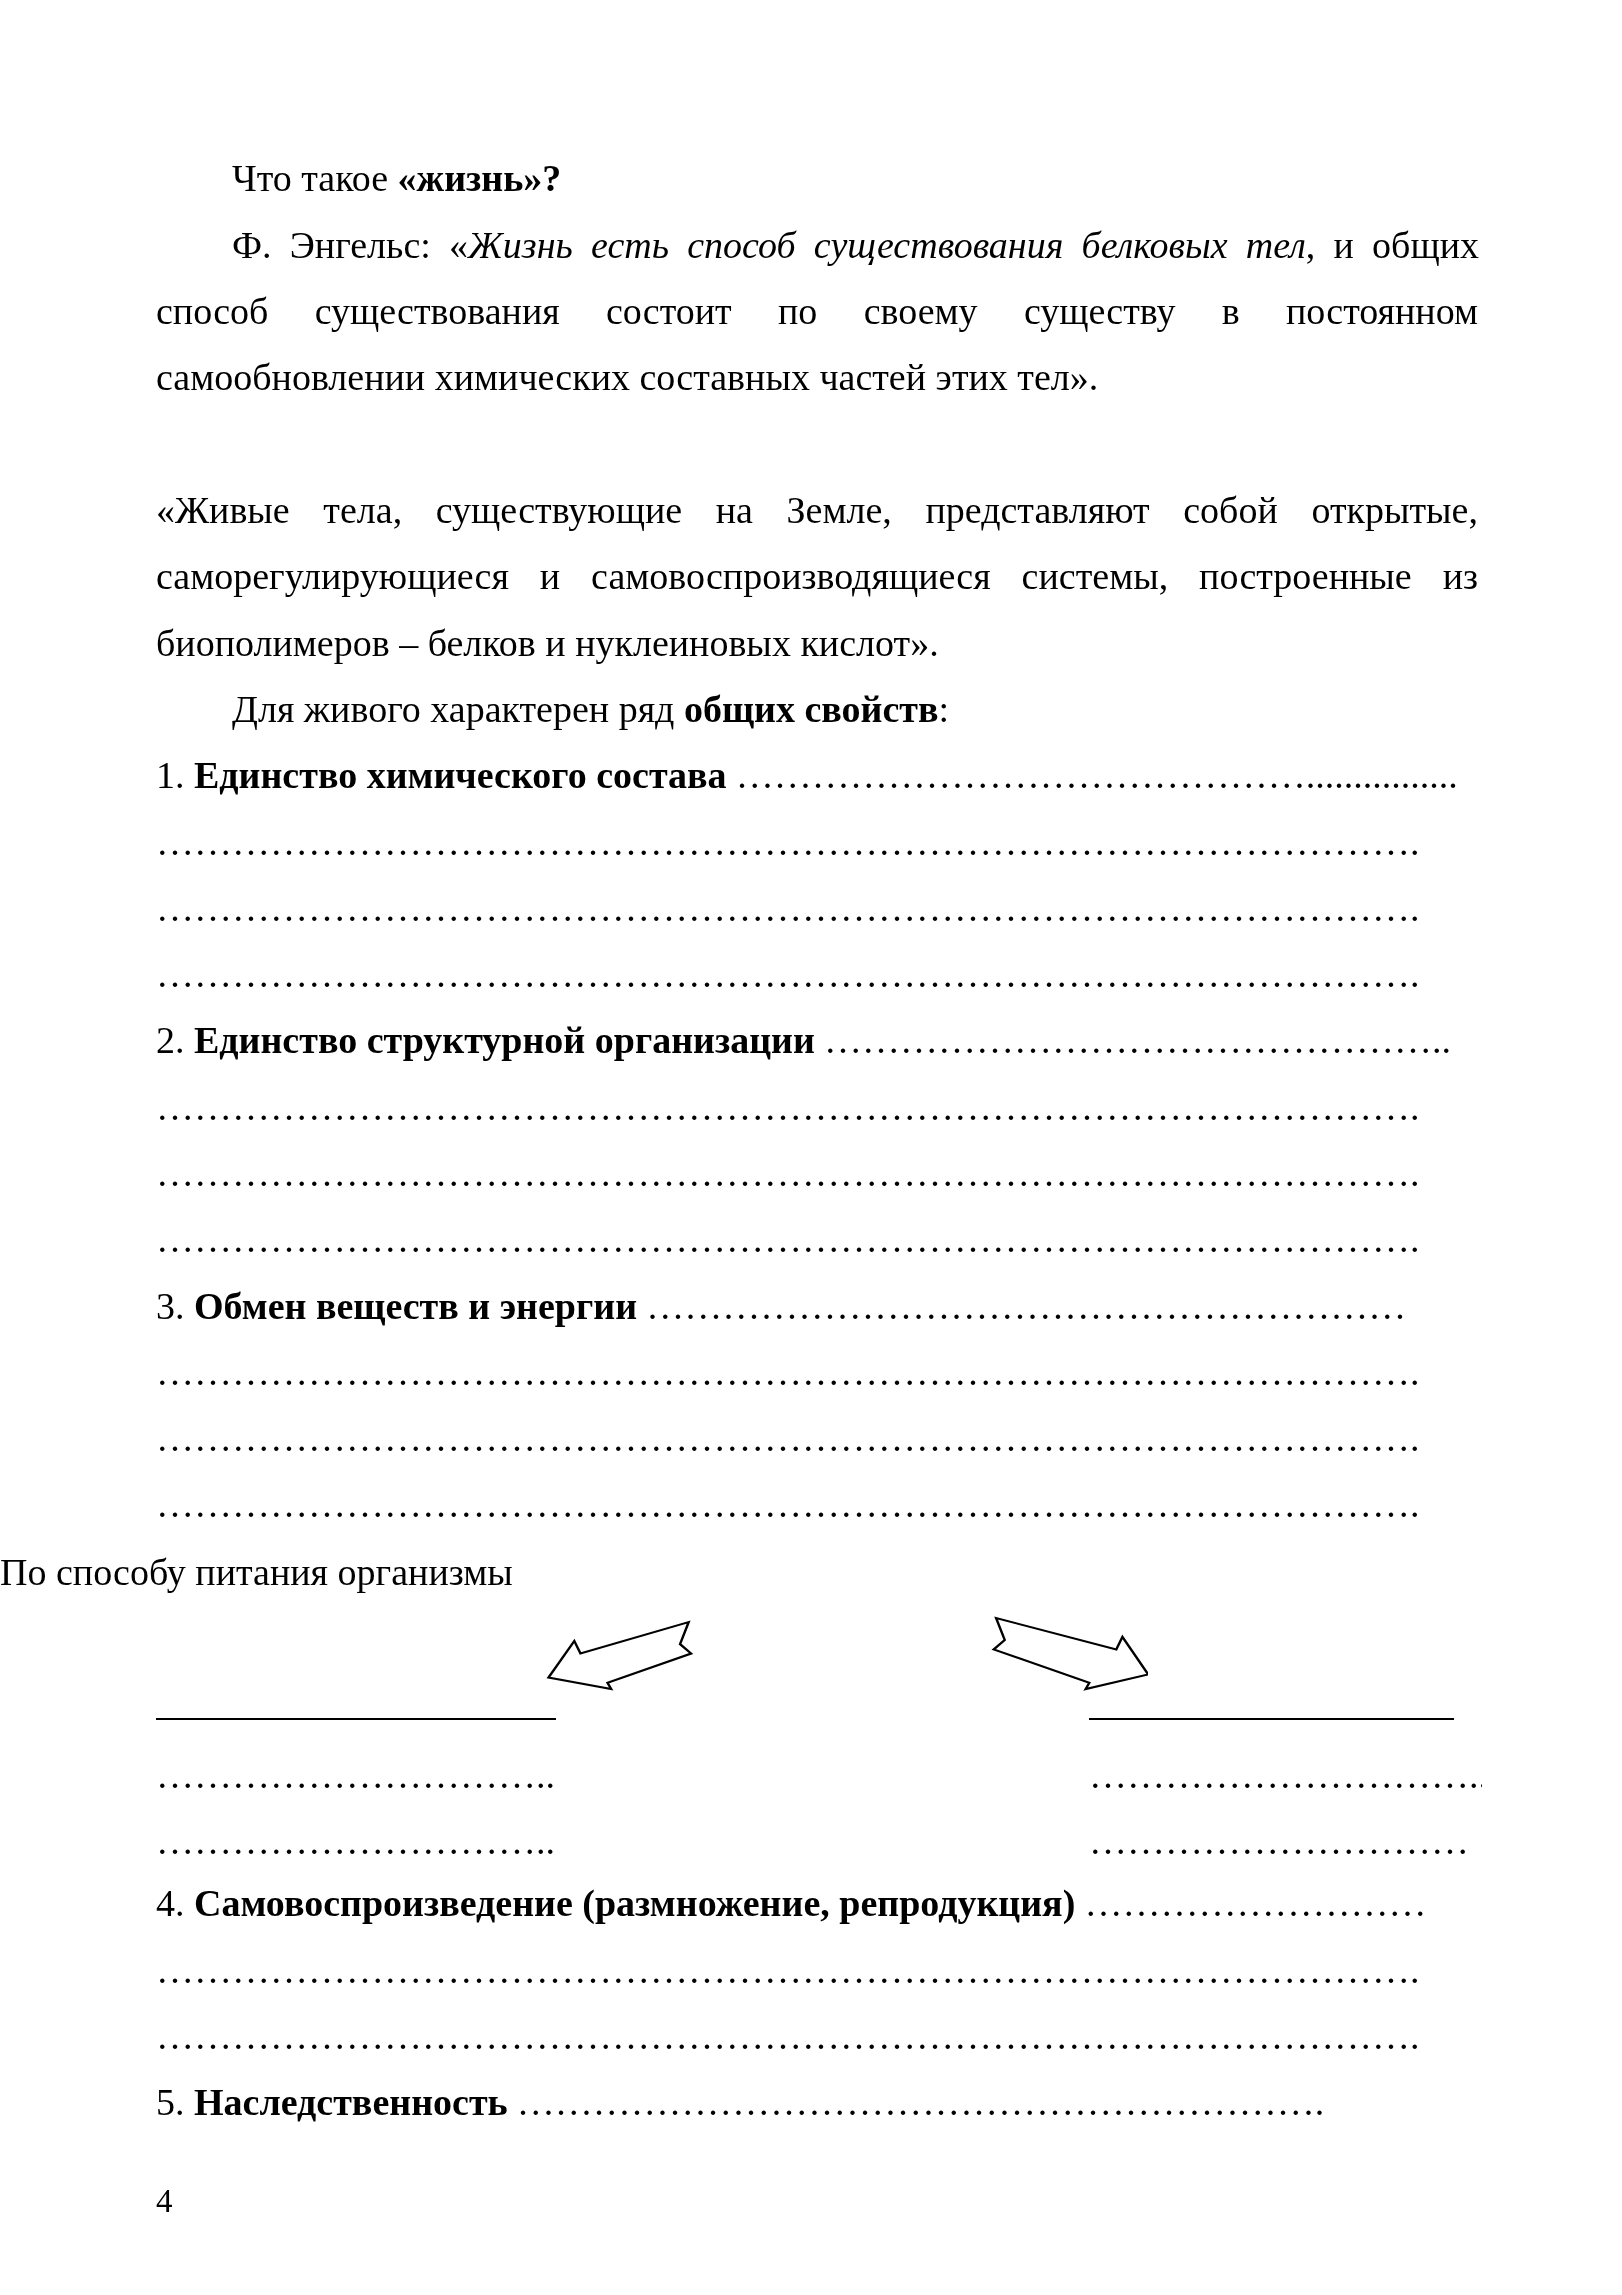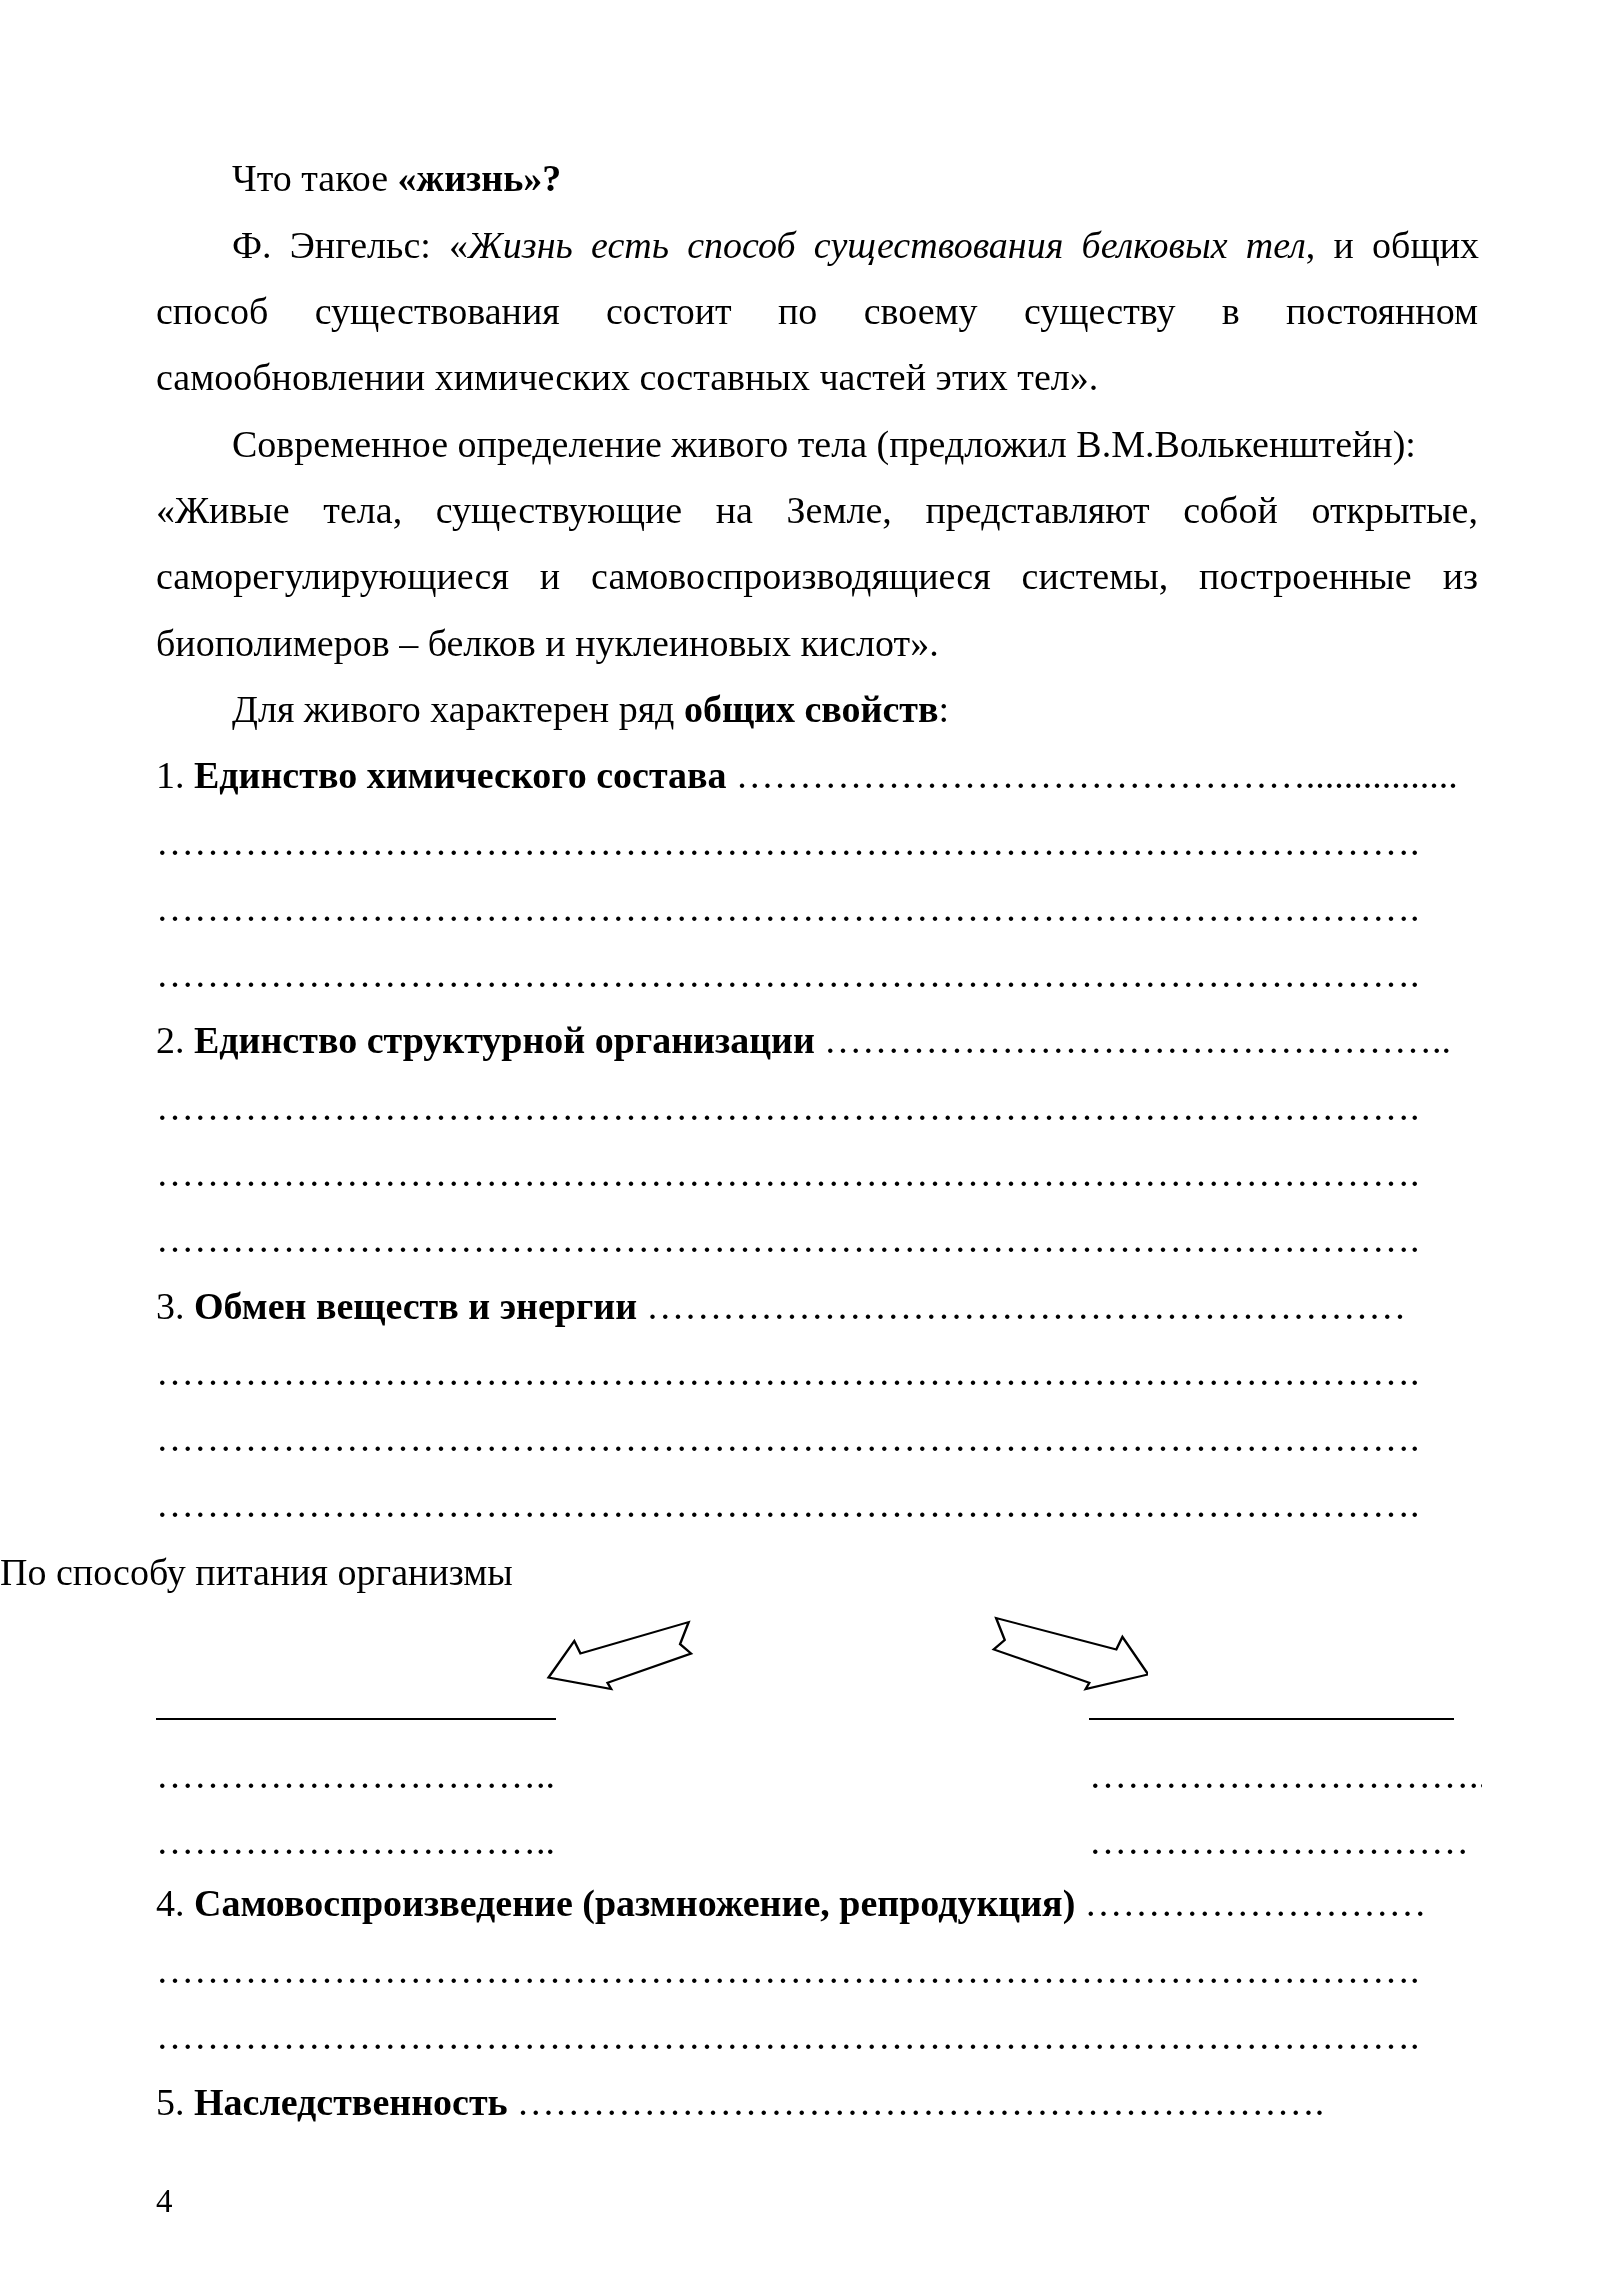--- a/index.html
+++ b/index.html
@@ -30,21 +30,20 @@
   <div class="line indent" style="top:157px">
     <span>Что такое </span><span class="b">«жизнь»?</span>
   </div>
 
   <div class="line indent justify" style="top:224px">
     <span>Ф. Энгельс: «</span><span class="i">Жизнь есть способ существования белковых тел</span><span>, и общих</span>
   </div>
   <div class="line justify" style="top:290px">способ существования состоит по своему существу в постоянном</div>
   <div class="line" style="top:356px">самообновлении химических составных частей этих тел».</div>
 
-  <div class="line indent" style="top:423px">Современное определение живого тела (предложил В.М.Волькенштейн):</div>
   <div class="line justify" style="top:489px">«Живые тела, существующие на Земле, представляют собой открытые,</div>
   <div class="line justify" style="top:555px">саморегулирующиеся и самовоспроизводящиеся системы, построенные из</div>
   <div class="line" style="top:622px">биополимеров – белков и нуклеиновых кислот».</div>
 
   <div class="line indent" style="top:688px">
     <span>Для живого характерен ряд </span><span class="b">общих свойств</span><span>:</span>
   </div>
 
   <div class="line fill" style="top:754px; width:1302px">
     <span class="lead"><span>1. </span><span class="b">Единство химического состава</span></span>

